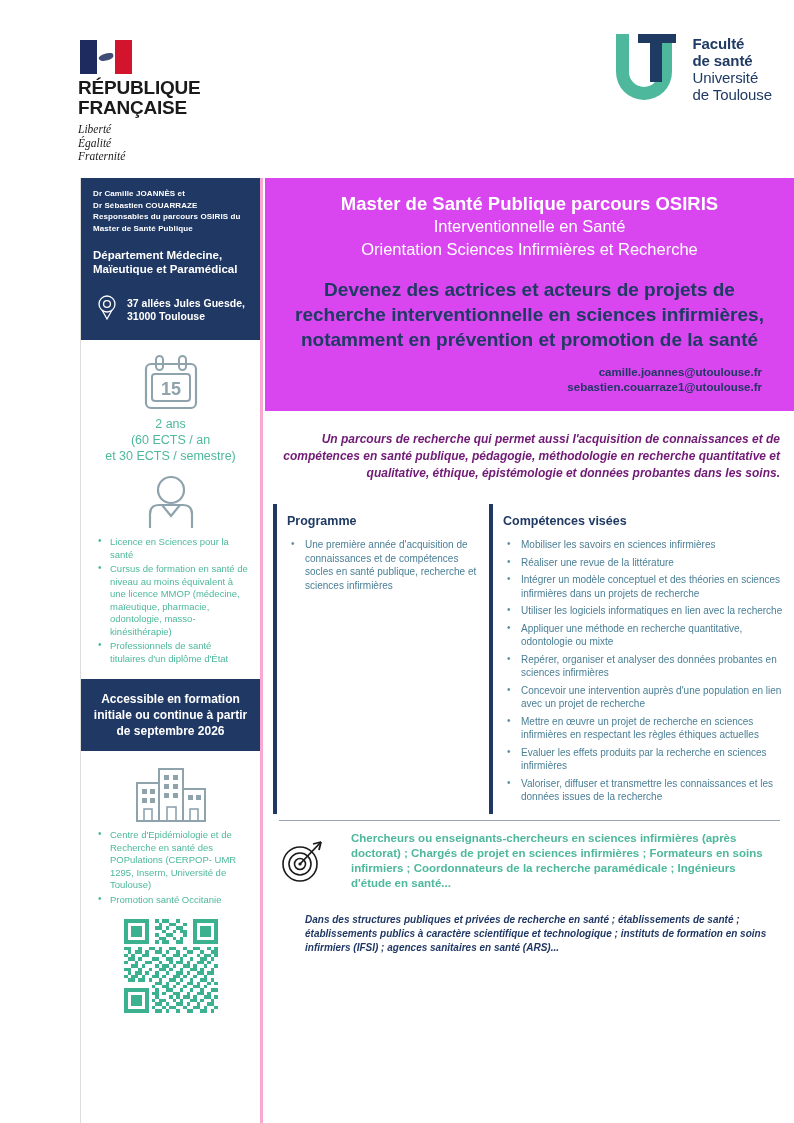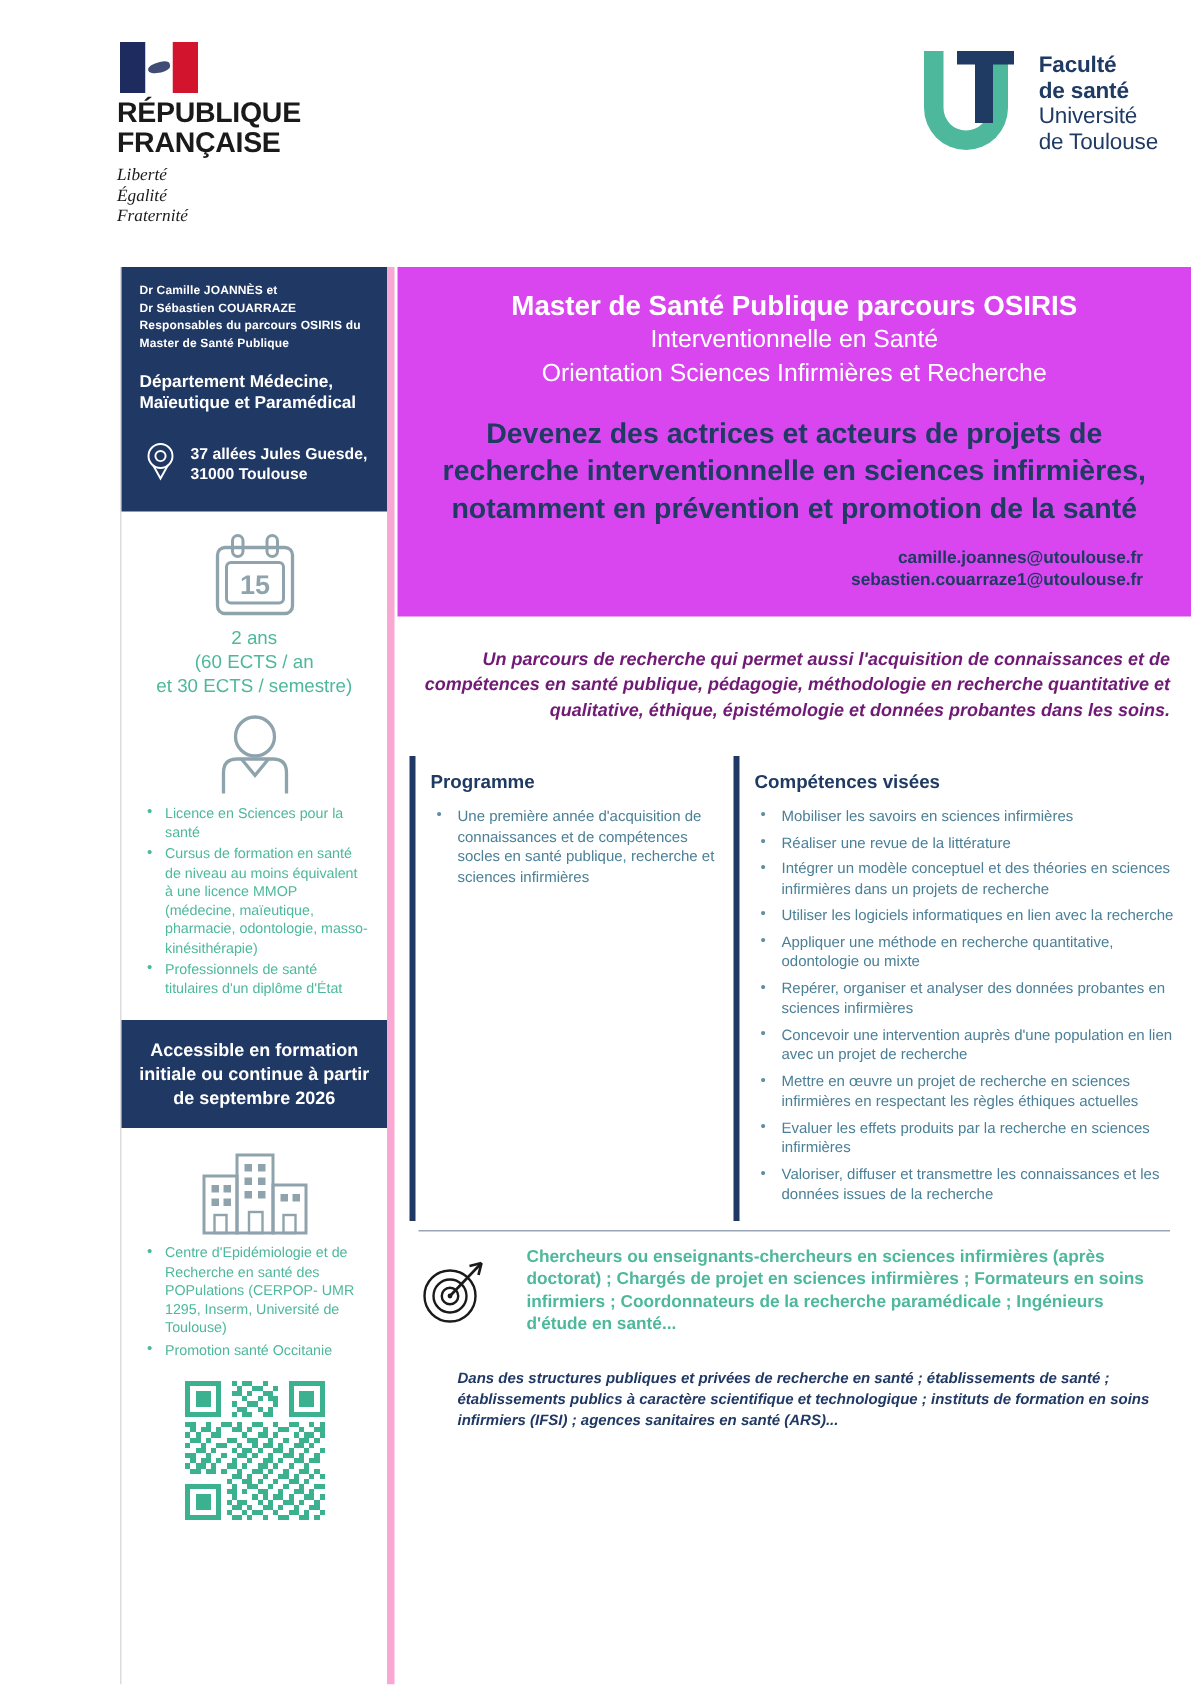--- a/index.html
+++ b/index.html
@@ -18,21 +18,21 @@
   
   .page-header {
     position: absolute;
     left: 0; top: 0;
     width: 794px;
     height: 170px;
   }
   .rf-logo {
     position: absolute;
     left: 78px;
-    top: 28px;
+    top: 40px;
     width: 200px;
   }
   .rf-flag {
     display: flex;
     width: 52px;
     height: 34px;
     margin-left: 2px;
     margin-bottom: 4px;
   }
   .rf-flag .band { flex: 1 1 33.33%; }
@@ -110,21 +110,21 @@
   .ut-text .b { font-weight: bold; }
 
   
   .sidebar {
     position: absolute;
     left: 80px;
     top: 178px;
     width: 183px;
     bottom: 0;
     border-left: 1px solid #dcdcdc;
-    border-right: 5px solid #f9a8d4;
+    border-right: 3px solid #f9a8d4;
     box-sizing: border-box;
     background: #ffffff;
   }
   .sb-navy {
     background: #203864;
     color: #ffffff;
     padding: 10px 12px 14px 12px;
   }
   .sb-contacts {
     font-size: 8px;

